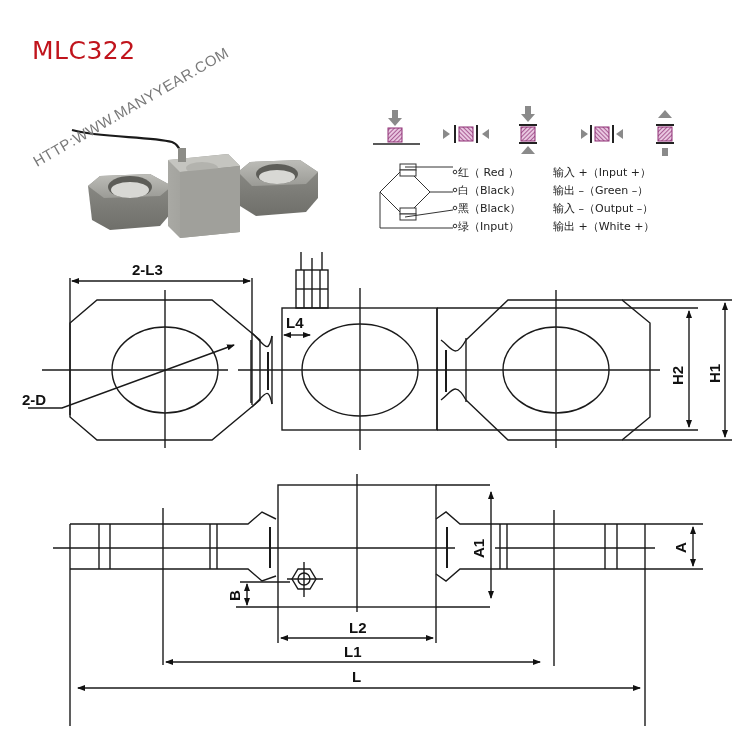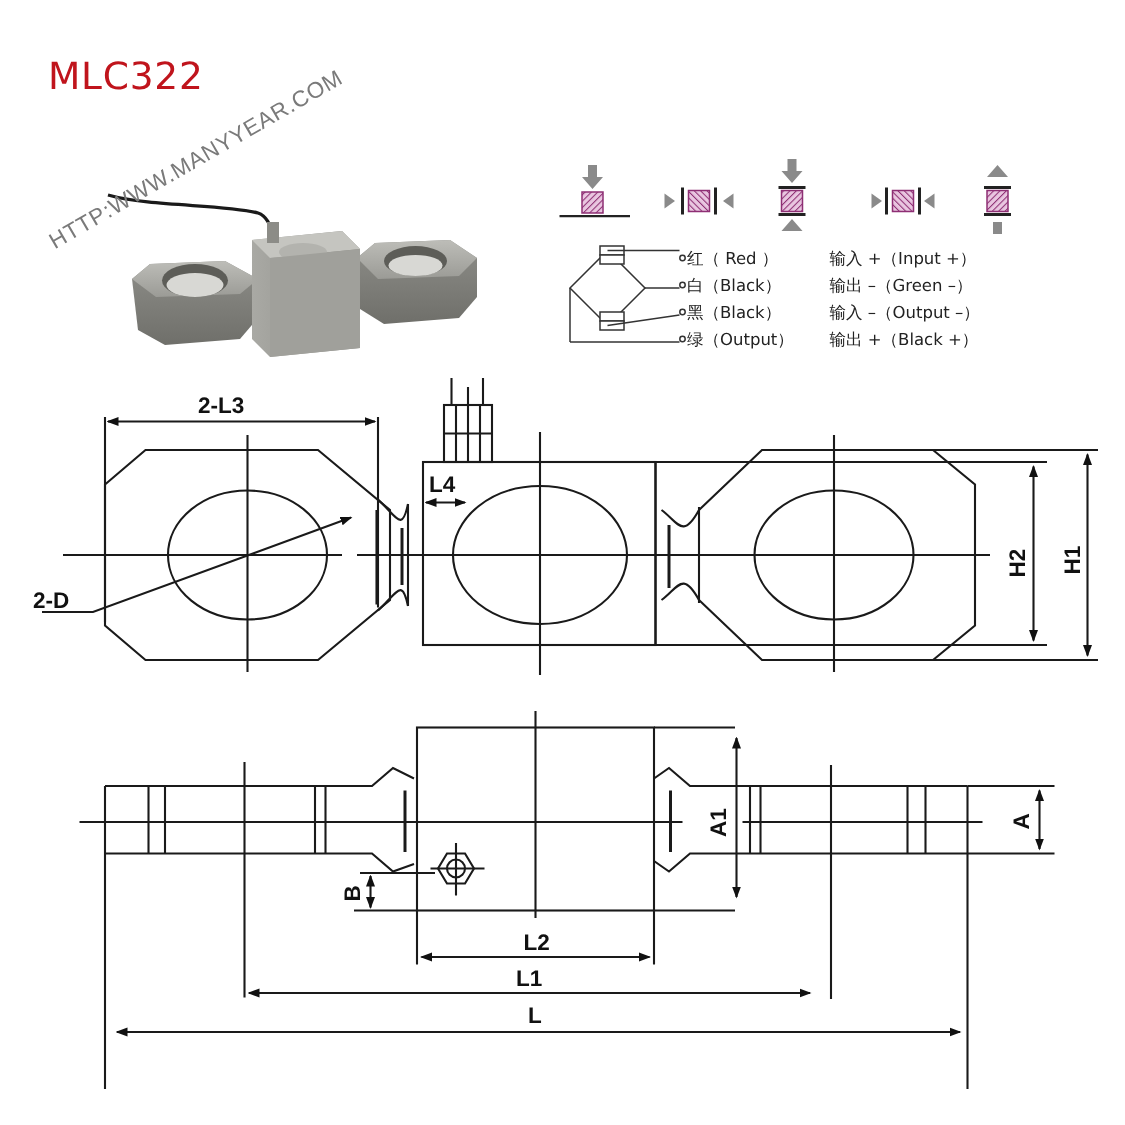--- a/index.html
+++ b/index.html
@@ -250,16 +250,16 @@
   <div class="wire-row" style="top:165px">
     <span>红</span><span class="wire-color">（ Red ）</span><span>输入</span> <span>+（Input  +）</span>
   </div>
   <div class="wire-row" style="top:183px">
     <span>白</span><span class="wire-color">（Black）</span><span>输出</span> <span>–（Green –）</span>
   </div>
   <div class="wire-row" style="top:201px">
     <span>黑</span><span class="wire-color">（Black）</span><span>输入</span> <span>–（Output  –）</span>
   </div>
   <div class="wire-row" style="top:219px">
-    <span>绿</span><span class="wire-color">（Output）</span><span>输出</span> <span>+（Black +）</span>
+    <span>绿</span><span class="wire-color">（Input）</span><span>输出</span> <span>+（White +）</span>
   </div>
 
 </div>
 
 </body></html>

